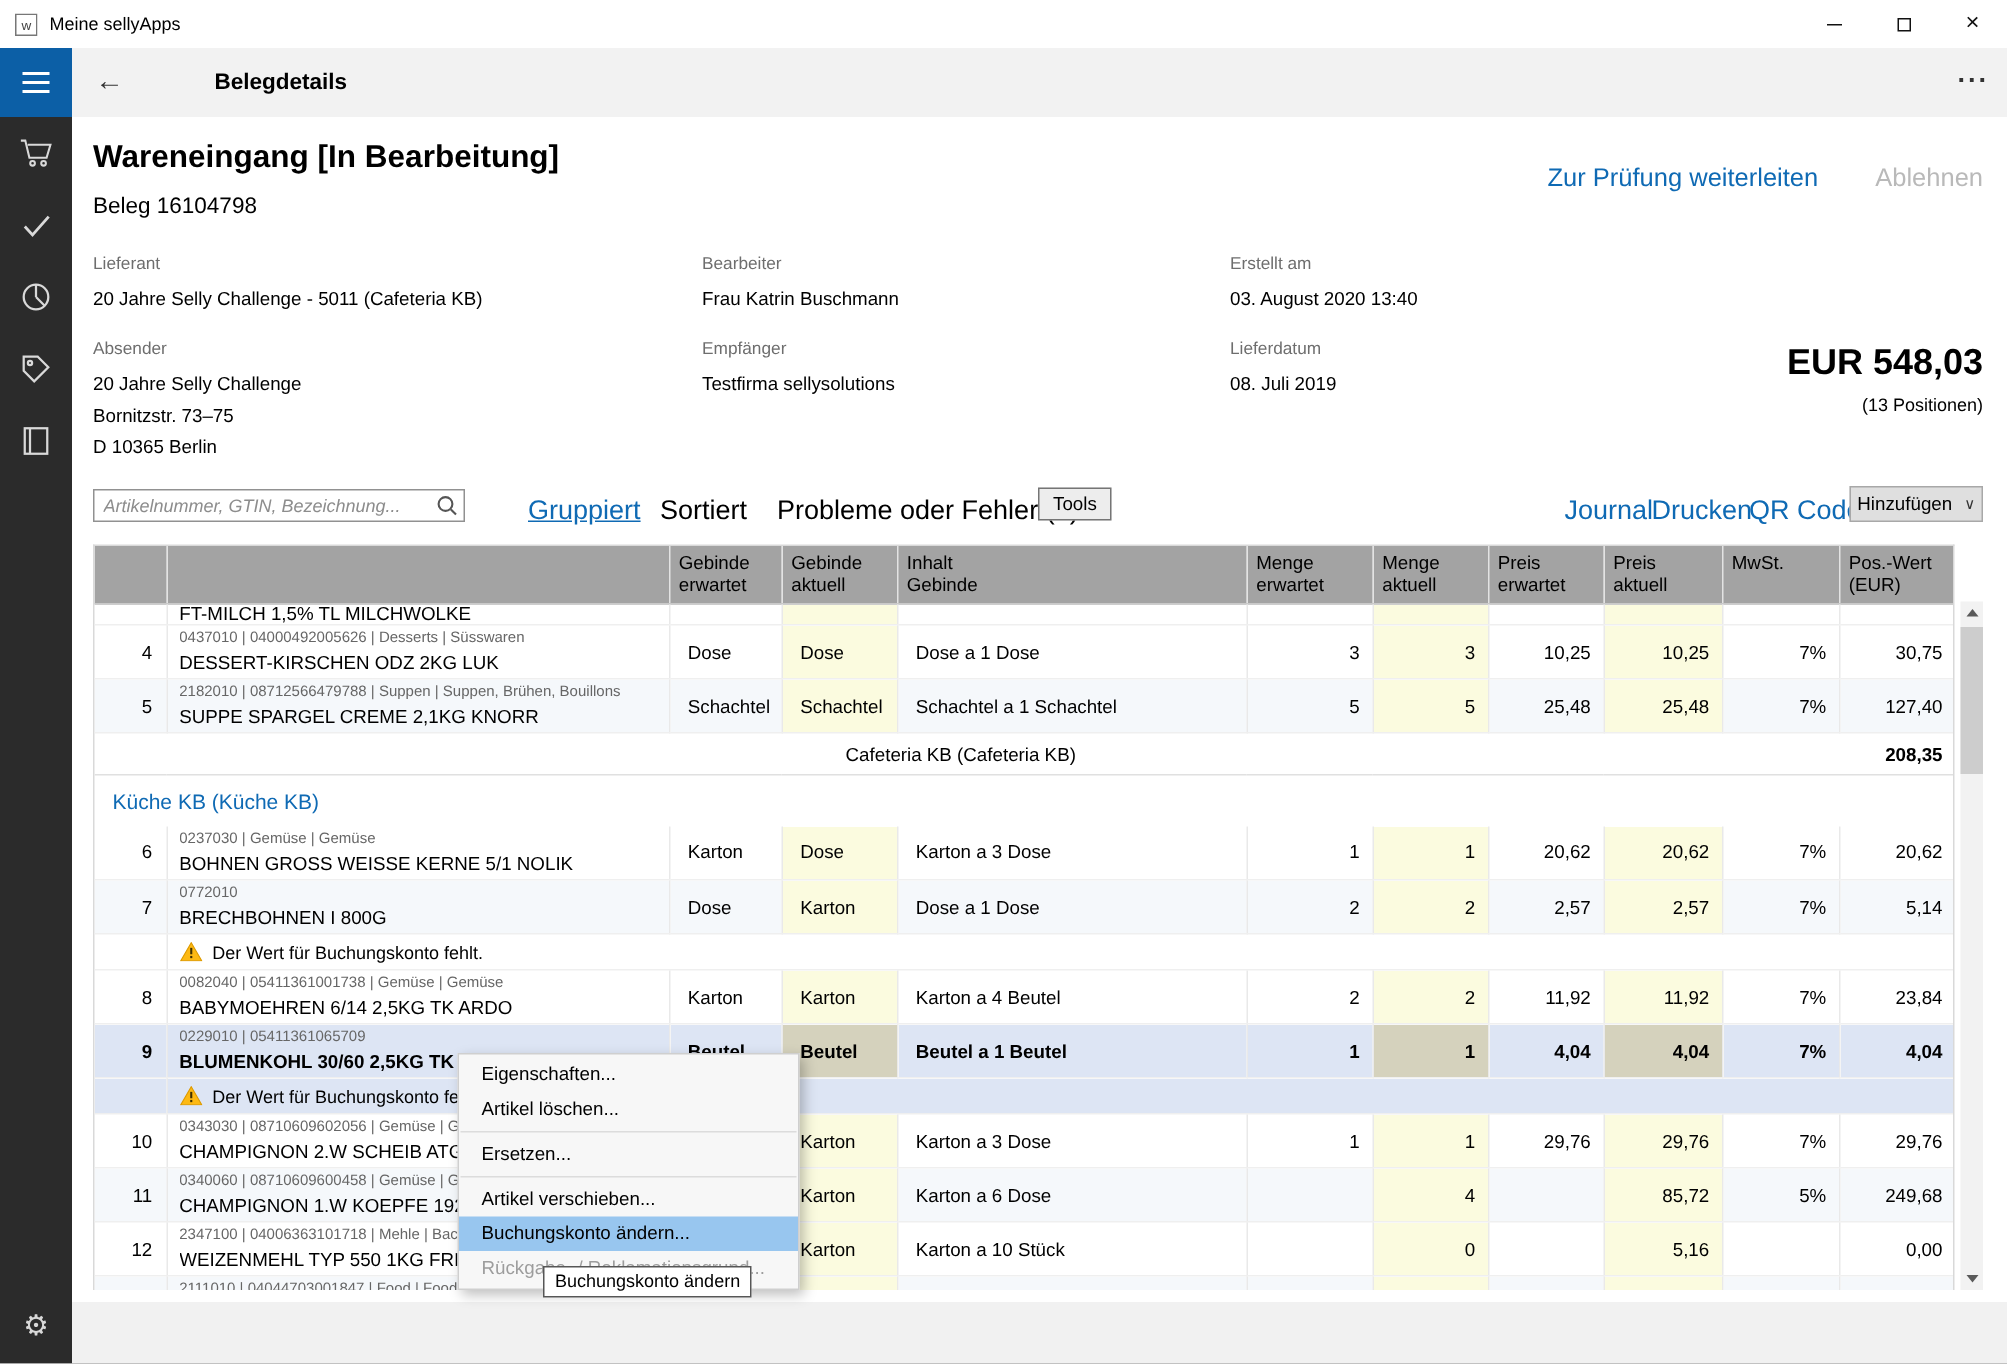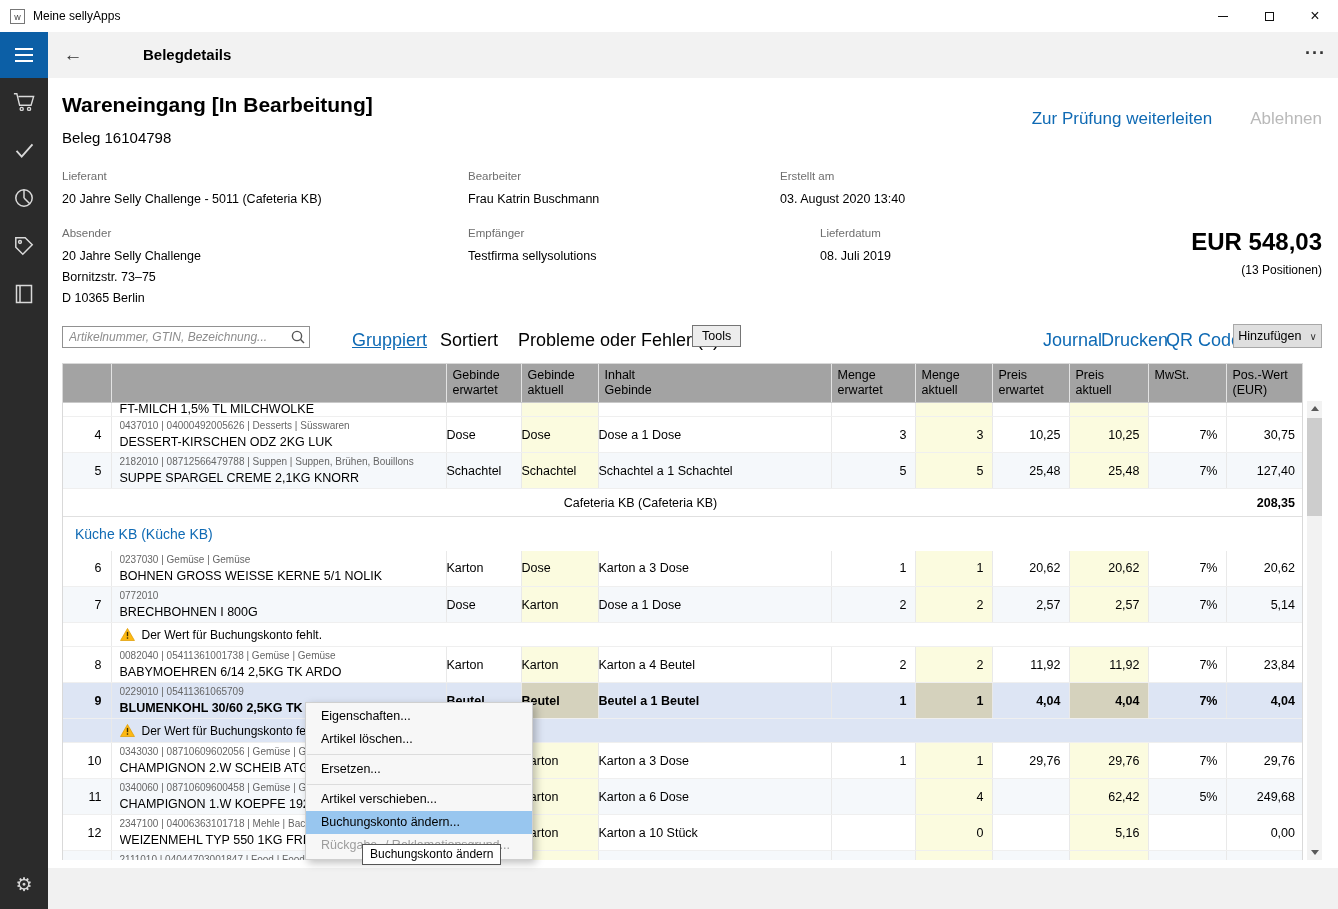--- a/index.html
+++ b/index.html
@@ -36,21 +36,21 @@
 
   .doc-title  { position:absolute; left:14px; top:15px; font-size:21px; font-weight:bold; }
   .doc-number { position:absolute; left:14px; top:51px; font-size:15px; }
   .doc-actions { position:absolute; right:16px; top:31px; display:flex; gap:38px; font-size:17px; }
   .act-forward { color:#0f6ab4; cursor:pointer; }
   .act-reject  { color:#b9b9b9; }
 
   .field { position:absolute; }
   .flabel { font-size:11.5px; color:#6e6e6e; margin-bottom:7px; }
   .fvalue { font-size:12.5px; line-height:21px; }
-  #f-lieferant{left:14px;top:92px} #f-bearbeiter{left:420px;top:92px} #f-erstellt{left:732px;top:92px}
+  #f-lieferant{left:14px;top:92px} #f-bearbeiter{left:420px;top:92px} #f-erstellt{left:772px;top:92px}
   #f-absender{left:14px;top:149px} #f-empfaenger{left:420px;top:149px} #f-lieferdatum{left:772px;top:149px}
   .total-block { position:absolute; right:16px; top:150px; text-align:right; }
   .total-amount { font-size:24px; font-weight:bold; }
   .total-positions { font-size:12px; margin-top:7px; }
 
   
   .search-box { position:absolute; left:14px; top:248px; width:248px; height:22px; border:1px solid #919191; background:#fff; display:flex; align-items:center; }
   .search-box input { flex:1; border:none; outline:none; font-size:12px; padding:0 6px; font-family:inherit; background:transparent; }
   .search-box input::placeholder { font-style:italic; color:#8d8d8d; }
   .search-icon { width:22px; display:flex; justify-content:center; align-items:center; }
@@ -71,21 +71,21 @@
   col.w0{width:48px} col.w1{width:335px} col.w2{width:75px} col.w3{width:77px} col.w4{width:233px}
   col.w5{width:84px} col.w6{width:77px} col.w7{width:77px} col.w8{width:79px} col.w9{width:78px} col.w10{width:77px}
   th { border-right:1px solid #e3e3e3; border-bottom:1px solid #c9c9c9; font-weight:normal; font-size:12.5px; text-align:left; vertical-align:top; padding:4px 6px; height:38px; line-height:15px; background:#a3a3a3; }
   th:last-child, td:last-child { border-right:none; }
   td { border-right:1px solid #e9e9e9; border-bottom:1px solid #efefef; font-size:12.5px; vertical-align:middle; overflow:hidden; }
   tr.item { height:36px; }
   td.c-num { text-align:right; padding-right:9px; }
   td.c-desc { padding:3px 8px 0; vertical-align:top; }
   .meta { font-size:10px; color:#666; line-height:12px; white-space:nowrap; overflow:hidden; }
   .iname { font-size:12.5px; line-height:16px; margin-top:2px; white-space:nowrap; overflow:hidden; }
-  td.c-txt { padding-left:0; white-space:nowrap; }
+  td.c-txt { padding-left:12px; white-space:nowrap; }
   td.c-val { text-align:right; padding-right:8px; white-space:nowrap; }
   tr.shade td { background:#f5f8fb; }
   tr td.yellow { background:#fbfbdf; }
   tr.selected td { background:#dde5f4; font-weight:bold; }
   tr.selected .iname { font-weight:bold; }
   tr.selected .meta { font-weight:normal; }
   tr.selected td.yellow { background:#d5d2bd; }
   tr.warning { height:24px; }
   tr.warning td { font-weight:normal; }
   tr.warning.selected td { background:#dde5f4; }
@@ -433,21 +433,21 @@
       <td class="c-desc">
                 <div class="meta">0340060 | 08710609600458 | Gemüse | Gemüse</div>
                 <div class="iname">CHAMPIGNON 1.W KOEPFE 1920G</div>
               </td>
       <td class="c-txt"></td>
       <td class="c-txt yellow">Karton</td>
       <td class="c-txt">Karton a 6 Dose</td>
       <td class="c-val"></td>
       <td class="c-val yellow">4</td>
       <td class="c-val"></td>
-      <td class="c-val yellow">62,42</td>
+      <td class="c-val yellow">85,72</td>
       <td class="c-val">5%</td>
       <td class="c-val">249,68</td>
             </tr>
             <tr class="item">
       <td class="c-num">12</td>
       <td class="c-desc">
                 <div class="meta">2347100 | 04006363101718 | Mehle | Backwaren</div>
                 <div class="iname">WEIZENMEHL TYP 550 1KG FRIESSI</div>
               </td>
       <td class="c-txt"></td>

